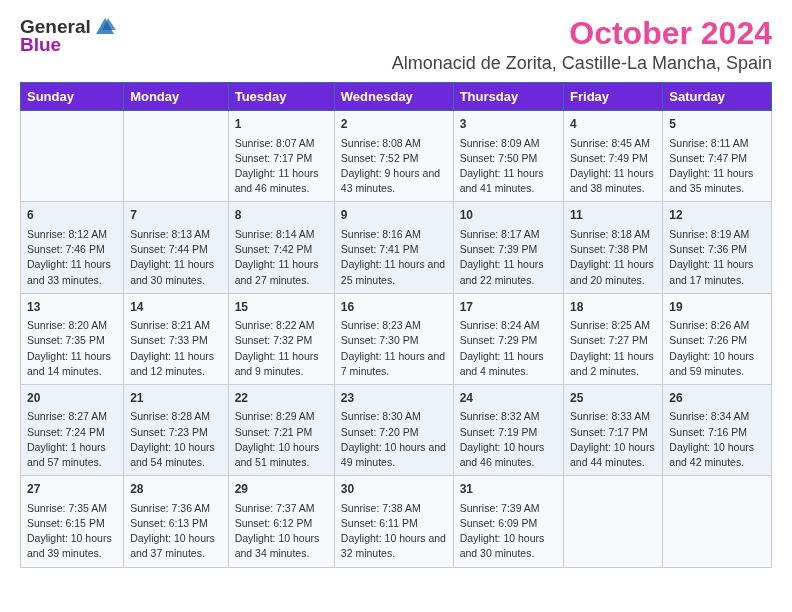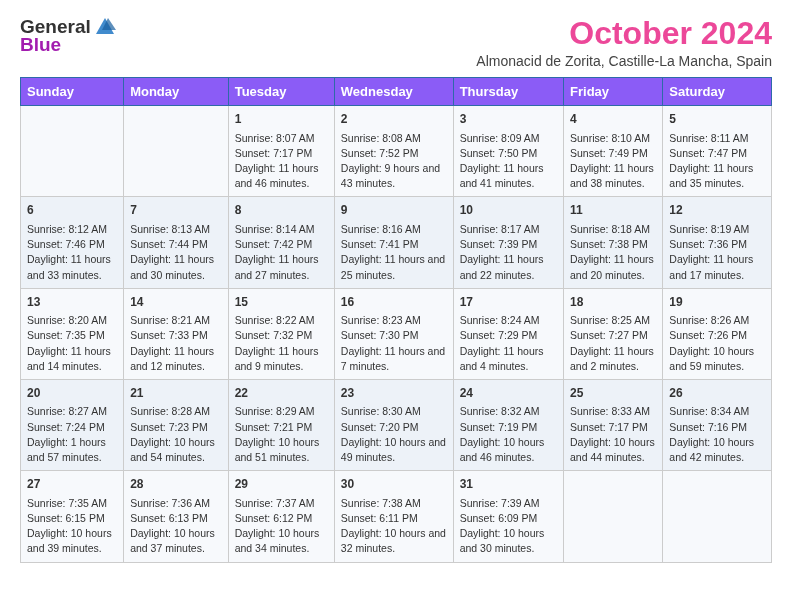--- a/index.html
+++ b/index.html
@@ -27,31 +27,31 @@
     .title-block {
       text-align: right;
     }
     .month-title {
       font-size: 32px;
       font-weight: bold;
       color: #ec4899;
       line-height: 1.1;
     }
     .subtitle {
-      font-size: 14px;
+      font-size: 18px;
       color: #444;
       margin-top: 2px;
     }
     table {
       width: 100%;
       border-collapse: collapse;
       font-size: 10.5px;
     }
     thead tr th {
-      background-color: #8b5cf6;
+      background-color: #6d28d9;
       color: #fff;
       text-align: left;
       padding: 6px 6px;
       font-size: 13px;
       font-weight: bold;
       border: 1px solid #2e6aa8;
     }
     tbody tr td {
       border: 1px solid #ccc;
       padding: 5px 6px;
@@ -112,21 +112,21 @@
           <th>Saturday</th>
         </tr>
     </thead>
     <tbody id="calendar-body">
     <tr>
           <td class="empty">&nbsp;</td>
           <td class="empty">&nbsp;</td>
           <td><span class="day-num">1</span><span>Sunrise: 8:07 AM</span><br><span>Sunset: 7:17 PM</span><br><span>Daylight: 11 hours and 46 minutes.</span></td>
           <td><span class="day-num">2</span><span>Sunrise: 8:08 AM</span><br><span>Sunset: 7:52 PM</span><br><span>Daylight: 9 hours and 43 minutes.</span></td>
           <td><span class="day-num">3</span><span>Sunrise: 8:09 AM</span><br><span>Sunset: 7:50 PM</span><br><span>Daylight: 11 hours and 41 minutes.</span></td>
-          <td><span class="day-num">4</span><span>Sunrise: 8:10 AM</span><br><span>Sunset: 7:49 PM</span><br><span>Daylight: 11 hours and 38 minutes.</span></td>
+          <td><span class="day-num">4</span><span>Sunrise: 8:45 AM</span><br><span>Sunset: 7:49 PM</span><br><span>Daylight: 11 hours and 38 minutes.</span></td>
           <td><span class="day-num">5</span><span>Sunrise: 8:11 AM</span><br><span>Sunset: 7:47 PM</span><br><span>Daylight: 11 hours and 35 minutes.</span></td>
         </tr>
         <tr>
           <td><span class="day-num">6</span><span>Sunrise: 8:12 AM</span><br><span>Sunset: 7:46 PM</span><br><span>Daylight: 11 hours and 33 minutes.</span></td>
           <td><span class="day-num">7</span><span>Sunrise: 8:13 AM</span><br><span>Sunset: 7:44 PM</span><br><span>Daylight: 11 hours and 30 minutes.</span></td>
           <td><span class="day-num">8</span><span>Sunrise: 8:14 AM</span><br><span>Sunset: 7:42 PM</span><br><span>Daylight: 11 hours and 27 minutes.</span></td>
           <td><span class="day-num">9</span><span>Sunrise: 8:16 AM</span><br><span>Sunset: 7:41 PM</span><br><span>Daylight: 11 hours and 25 minutes.</span></td>
           <td><span class="day-num">10</span><span>Sunrise: 8:17 AM</span><br><span>Sunset: 7:39 PM</span><br><span>Daylight: 11 hours and 22 minutes.</span></td>
           <td><span class="day-num">11</span><span>Sunrise: 8:18 AM</span><br><span>Sunset: 7:38 PM</span><br><span>Daylight: 11 hours and 20 minutes.</span></td>
           <td><span class="day-num">12</span><span>Sunrise: 8:19 AM</span><br><span>Sunset: 7:36 PM</span><br><span>Daylight: 11 hours and 17 minutes.</span></td>

